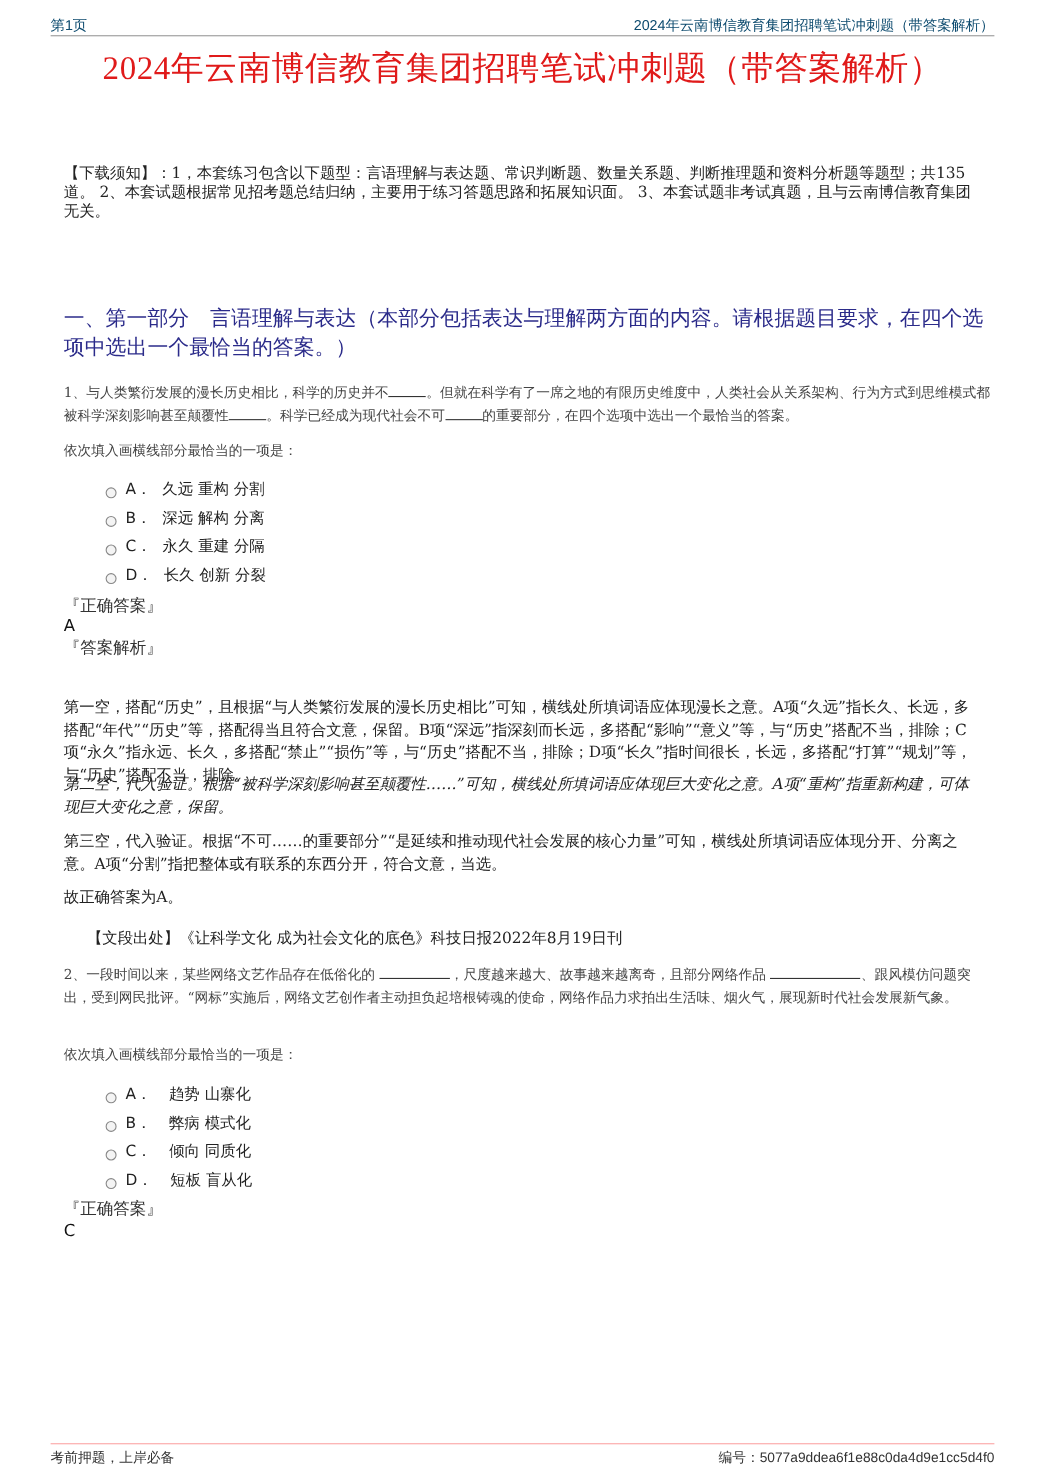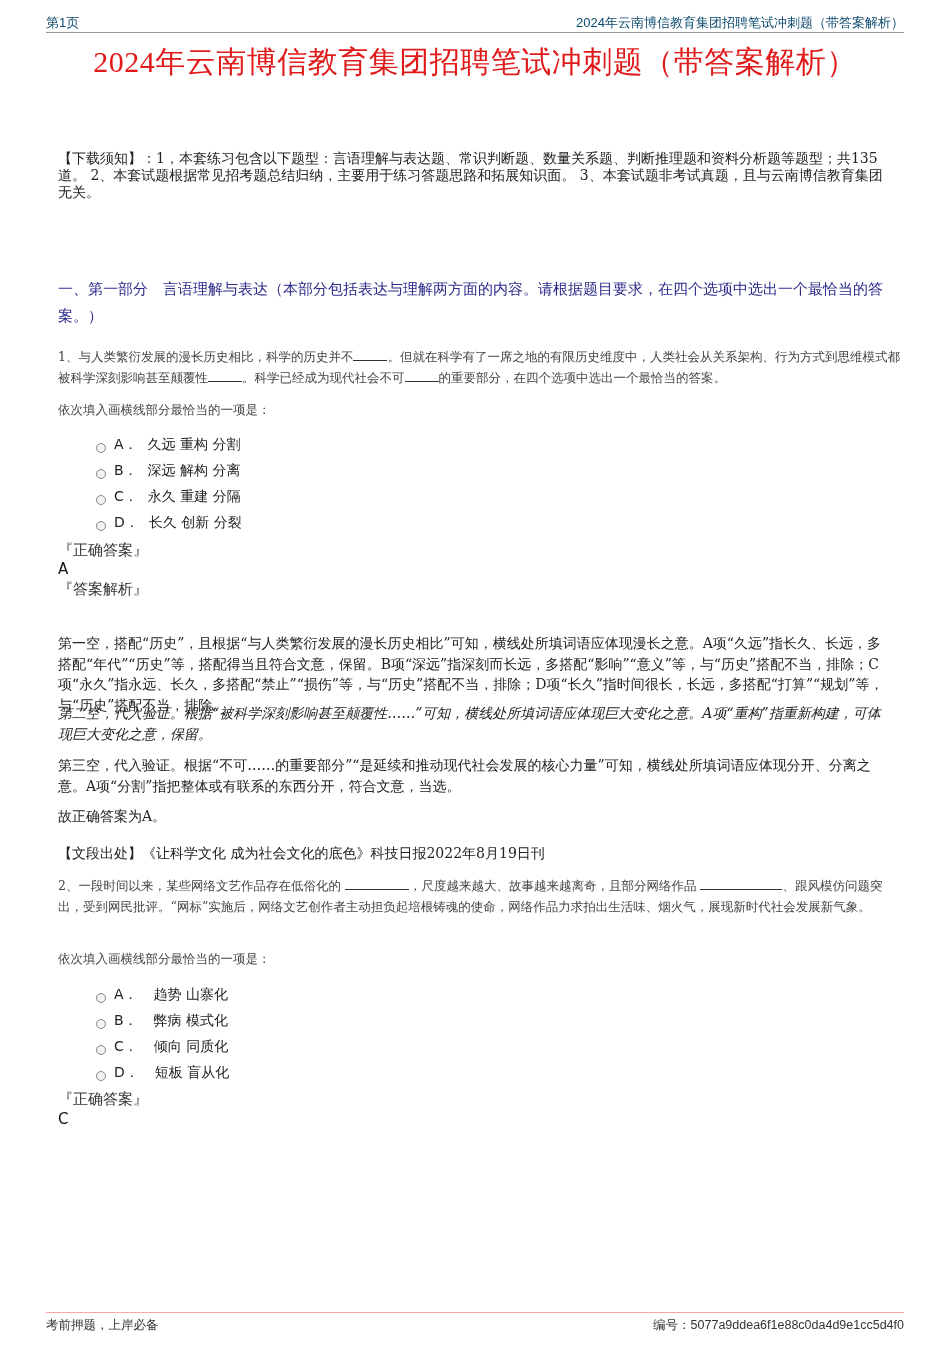--- a/index.html
+++ b/index.html
@@ -9,21 +9,21 @@
          border-bottom:1px solid #999; font-family:"Liberation Sans",sans-serif;
          font-size:13px; color:#0c4a6e; }
   .hdr .l { position:absolute; left:0; top:0; }
   .hdr .r { position:absolute; right:0; top:0; }
   .title { position:absolute; left:0; right:0; top:42px; text-align:center;
            font-family:"Liberation Serif","DejaVu Serif",serif; font-size:30px;
            color:#e01a1a; letter-spacing:0.5px; }
   .notice { position:absolute; left:58px; width:830px; top:150px;
             font-size:14px; line-height:17px; color:#222; }
   .sect { position:absolute; left:58px; width:840px; top:276px;
-          font-size:15px; line-height:27px; color:#2b2b8a; }
+          font-size:19px; line-height:27px; color:#2b2b8a; }
   .q { position:absolute; left:58px; width:845px; font-size:12.5px;
        line-height:21px; color:#444; }
   .prompt { position:absolute; left:58px; font-size:12.5px; color:#444; }
   .opts { position:absolute; left:96px; }
   .opt { height:26px; display:flex; align-items:center;
          font-family:"DejaVu Sans",sans-serif; font-size:14px; color:#222; }
   .radio { width:10px; height:10px; border-radius:50%; border:1px solid #888;
            background:#f4f4f4; margin-right:8px; margin-top:6px; box-sizing:border-box; }
   .optletter { margin-right:10px; }
   .lbl { position:absolute; left:58px; font-size:15px; color:#333;text-align:right; }
@@ -79,21 +79,21 @@
 </div>
 
 <div class="lbl" style="top:541px;">『正确答案』</div>
 <div class="ans" style="top:560px;">A</div>
 <div class="lbl" style="top:580px;">『答案解析』</div>
 
 <div class="para" style="top:613px;margin-top:20px;">第一空，搭配“历史”，且根据“与人类繁衍发展的漫长历史相比”可知，横线处所填词语应体现漫长之意。A项“久远”指长久、长远，多搭配“年代”“历史”等，搭配得当且符合文意，保留。B项“深远”指深刻而长远，多搭配“影响”“意义”等，与“历史”搭配不当，排除；C项“永久”指永远、长久，多搭配“禁止”“损伤”等，与“历史”搭配不当，排除；D项“长久”指时间很长，长远，多搭配“打算”“规划”等，与“历史”搭配不当，排除。</div>
 <div class="para" style="top:703px;font-style:italic;">第二空，代入验证。根据“被科学深刻影响甚至颠覆性……”可知，横线处所填词语应体现巨大变化之意。A项“重构”指重新构建，可体现巨大变化之意，保留。</div>
 <div class="para" style="top:755px;">第三空，代入验证。根据“不可……的重要部分”“是延续和推动现代社会发展的核心力量”可知，横线处所填词语应体现分开、分离之意。A项“分割”指把整体或有联系的东西分开，符合文意，当选。</div>
 <div class="para" style="top:806px;">故正确答案为A。</div>
-<div class="para" style="top:843px;">【文段出处】《让科学文化 成为社会文化的底色》科技日报2022年8月19日刊</div>
+<div class="para" style="top:843px;margin-left:21px;">【文段出处】《让科学文化 成为社会文化的底色》科技日报2022年8月19日刊</div>
 
 <div class="q" style="top:875px;"><span>2、一段时间以来，某些网络文艺作品存在低俗化的 </span><span class="blank long"></span><span>，尺度越来越大、故事越来越离奇，且部分网络作品 </span><span class="blank xlong"></span><span>、跟风模仿问题突出，受到网民批评。“网标”实施后，网络文艺创作者主动担负起培根铸魂的使命，网络作品力求拍出生活味、烟火气，展现新时代社会发展新气象。</span></div>
 
 <div class="prompt" style="top:951px;">依次填入画横线部分最恰当的一项是：</div>
 
 <div class="opts" style="top:982px;">
   <div class="opt">
       <span class="radio"></span>
       <span class="optletter" style="margin-right:16px">A．</span>
       <span>趋势 山寨化</span>

